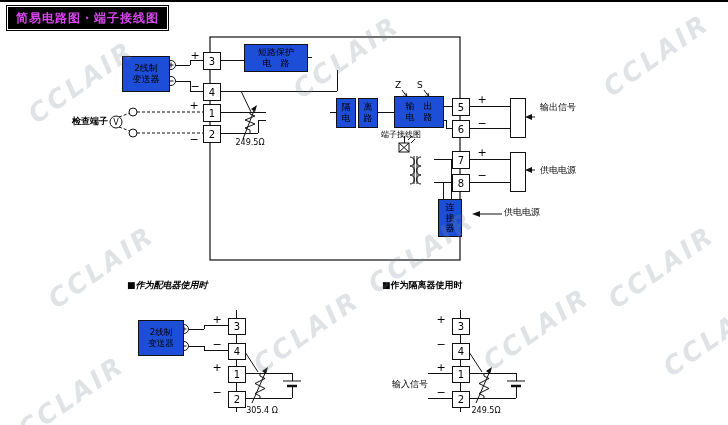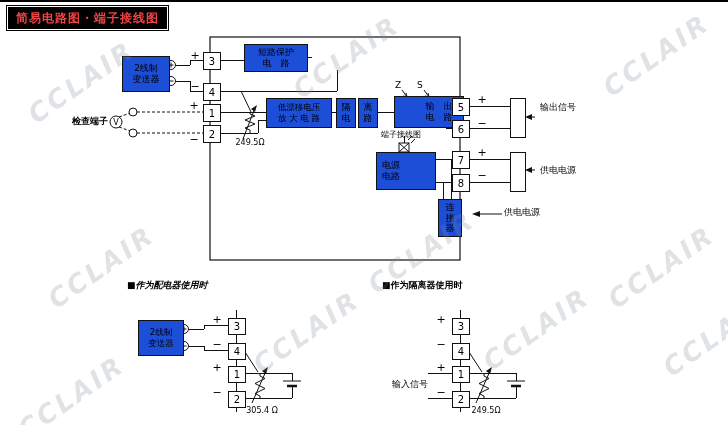--- a/index.html
+++ b/index.html
@@ -17,21 +17,21 @@
   .box span{display:block;white-space:nowrap;}
   .term{
     position:absolute;width:16px;height:16px;border:1px solid #111;background:#fff;
     display:flex;align-items:center;justify-content:center;
     font-size:10px;z-index:3;
   }
   .term.sm{height:15px;}
   .lbl{position:absolute;font-size:9px;line-height:1.2;white-space:nowrap;z-index:2;}
   .sign{position:absolute;width:10px;font-size:11px;line-height:1;text-align:center;z-index:2;}
   .title-bar{
-    position:absolute;left:8px;top:5px;background:#000;color:#ef4444;
+    position:absolute;left:8px;top:5px;background:#000;color:#d946ef;
     padding:3px 8px 2px 8px;font-size:12px;font-weight:bold;letter-spacing:1px;
     box-shadow:0 0 0 1px #fff,0 0 0 2px #000;z-index:4;white-space:nowrap;
   }
   .sub-title{position:absolute;font-size:9px;font-weight:600;z-index:2;white-space:nowrap;}
   .plainrect{position:absolute;border:1px solid #111;background:#fff;z-index:2;}
   .wm{
     position:absolute;font-size:26px;font-weight:700;font-style:italic;letter-spacing:3px;
     color:rgba(125,138,152,0.24);transform:rotate(-35deg);z-index:5;pointer-events:none;
     white-space:nowrap;
   }
@@ -173,41 +173,31 @@
       </g>
     </g>
   </svg>
 
   <div class="title-bar">简易电路图・端子接线图</div>
 
   <div class="box" style="left:244px;top:42px;width:62px;height:26px;">
     <span>短路保护</span>
     <span>电　路</span>
   </div>
-  <div class="box" style="left:266px;top:96px;width:64px;height:28px;font-size:8.5px;">
-    <span>低漂移电压</span>
-    <span>放 大 电 路</span>
-  </div>
   <div class="box" style="left:336px;top:96px;width:18px;height:28px;">
     <span>隔</span>
     <span>电</span>
   </div>
   <div class="box" style="left:358px;top:96px;width:18px;height:28px;">
     <span>离</span>
     <span>路</span>
   </div>
-  <div class="box" style="left:394px;top:94px;width:48px;height:30px;padding-left:20px;">
+  <div class="box" style="left:394px;top:94px;width:48px;height:30px;">
     <span>输　出</span>
     <span>电　路</span>
-  </div>
-  <div class="box" style="left:376px;top:150px;width:58px;height:36px;flex-direction:row;justify-content:flex-start;">
-    <div style="width:28px;">
-      <span>电源</span>
-      <span>电路</span>
-    </div>
   </div>
   <div class="box" style="left:438px;top:197px;width:22px;height:36px;line-height:1.15;">
     <span>连</span>
     <span>接</span>
     <span>器</span>
   </div>
 
   <div class="box" style="left:122px;top:54px;width:46px;height:34px;">
     <span>2线制</span>
     <span>变送器</span>

